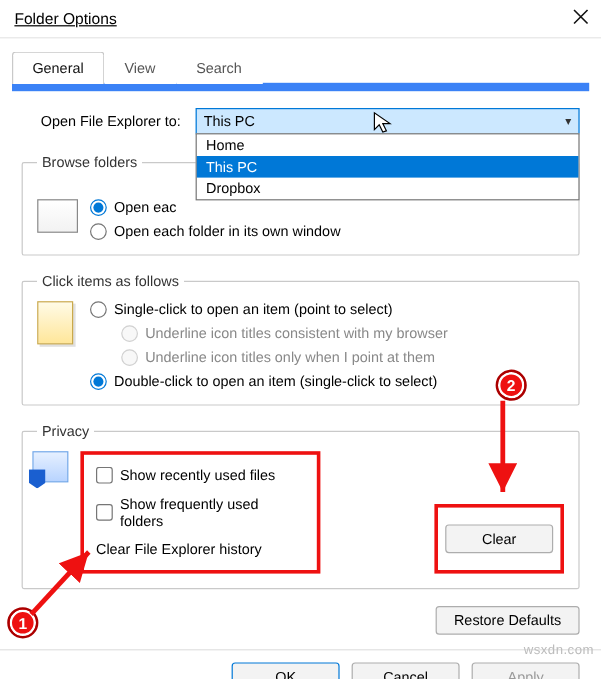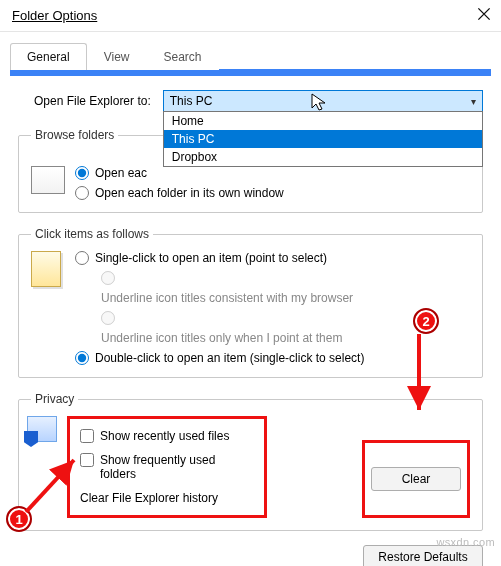--- a/index.html
+++ b/index.html
@@ -98,26 +98,26 @@
     color: #333;
   }
   .browse-icon {
     width: 34px; height: 28px;
     border: 1px solid #888;
     display: inline-block;
     background: linear-gradient(#fff,#f2f2f2);
     vertical-align: middle;
   }
   .radio-col { display: flex; flex-direction: column; gap: 6px; }
-  .radio-line { display: flex; gap: 6px; }
+  .radio-line { display: flex; align-items: center; gap: 6px; }
   input[type=radio], input[type=checkbox] {
     width: 14px; height: 14px; margin:0;
   }
   .radio-line.selected input[type=radio] { accent-color: #0078d7; }
-  .sub { color: #888; margin-left: 26px; display: flex; align-items: flex-start; gap:6px;flex-direction:column;}
+  .sub { color: #888; margin-left: 26px; display: flex; align-items: flex-start; gap:6px;}
   .click-icon {
     width: 30px; height: 36px;
     margin-right:4px;
     display: inline-block;
     background: linear-gradient(#fffbe6,#ffe69a);
     border: 1px solid #caa94a;
     vertical-align: top;
     box-shadow: 2px 2px 0 #e0e0e0;
   }
   .flex-top { display:flex; gap:10px; }
@@ -147,21 +147,21 @@
     border: 1px solid #adadad;
     border-radius: 3px;
     background: #f3f3f3;
     cursor: pointer;
     padding: 0 12px;
     font-family: inherit;
     font-size: 12px;
   }
   .clear-wrap {
     border: 3px solid #e11;
-    padding: 24px 6px;
+    padding: 14px 6px;
     display:inline-flex;
     position:absolute;
     right: 12px;
     bottom: 12px;
   }
   .privacy-field { position:relative; }
   .btn-row {
     display:flex;
     gap:10px;
     justify-content:flex-end;

